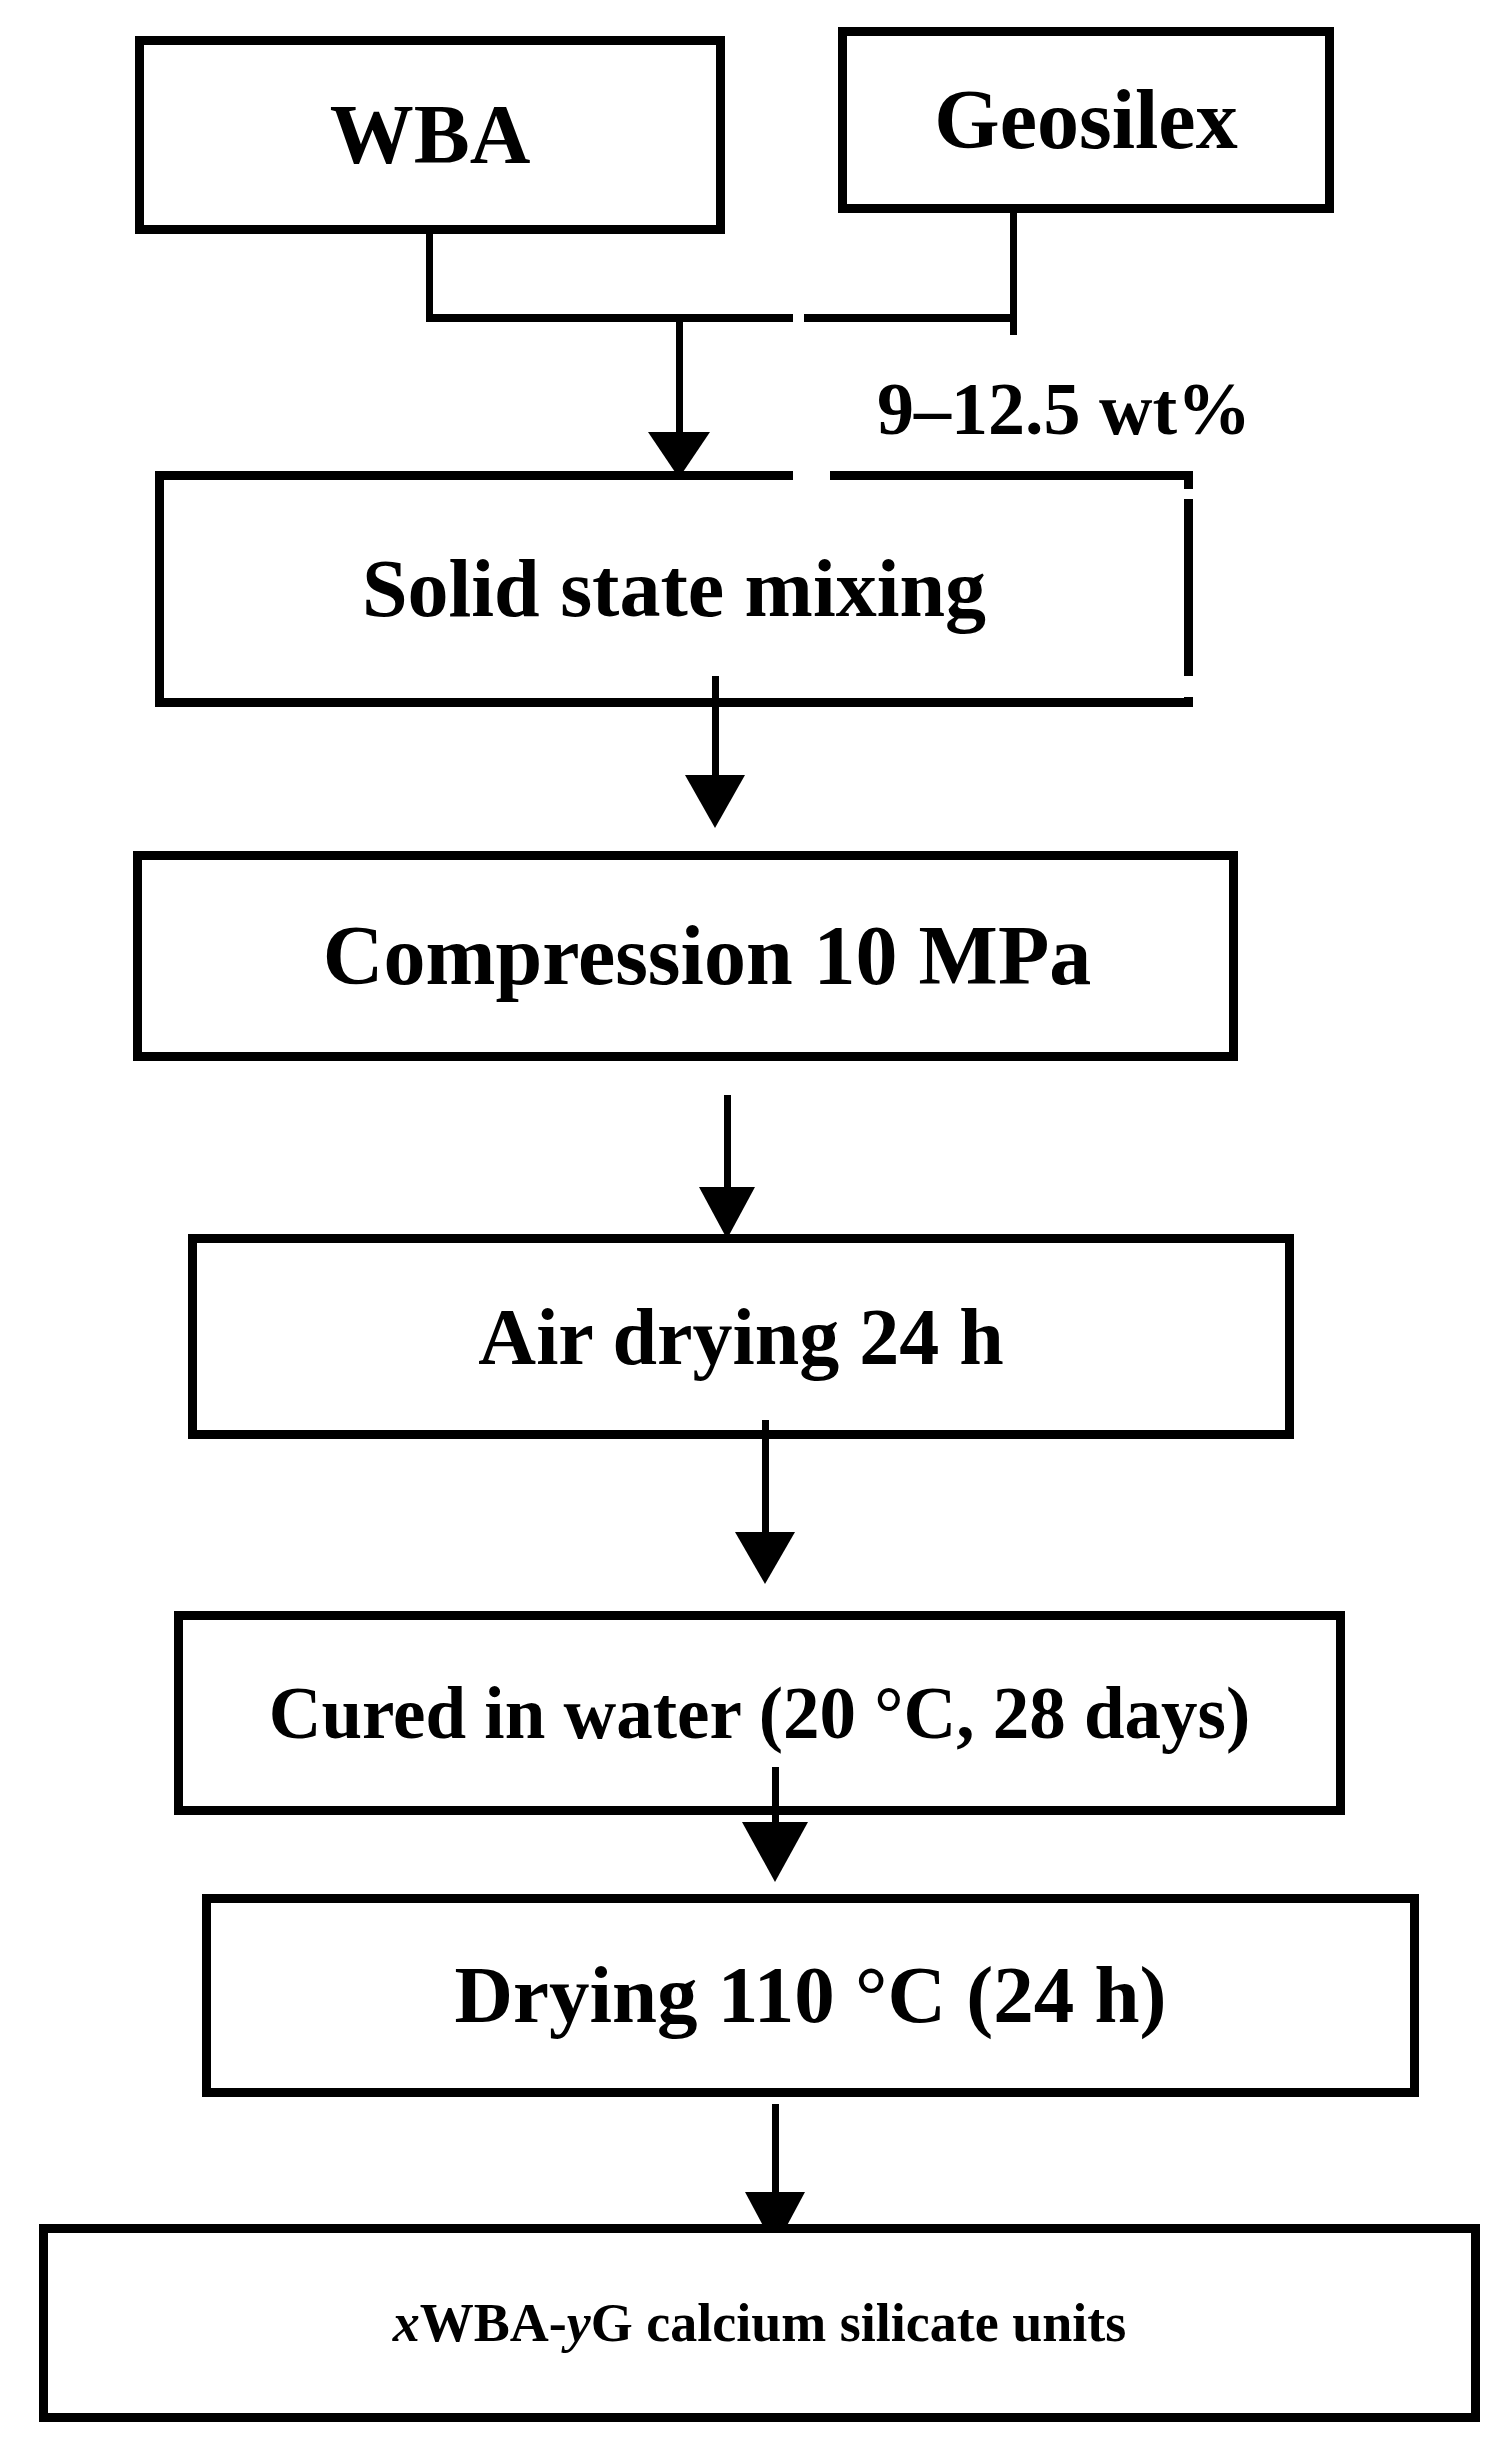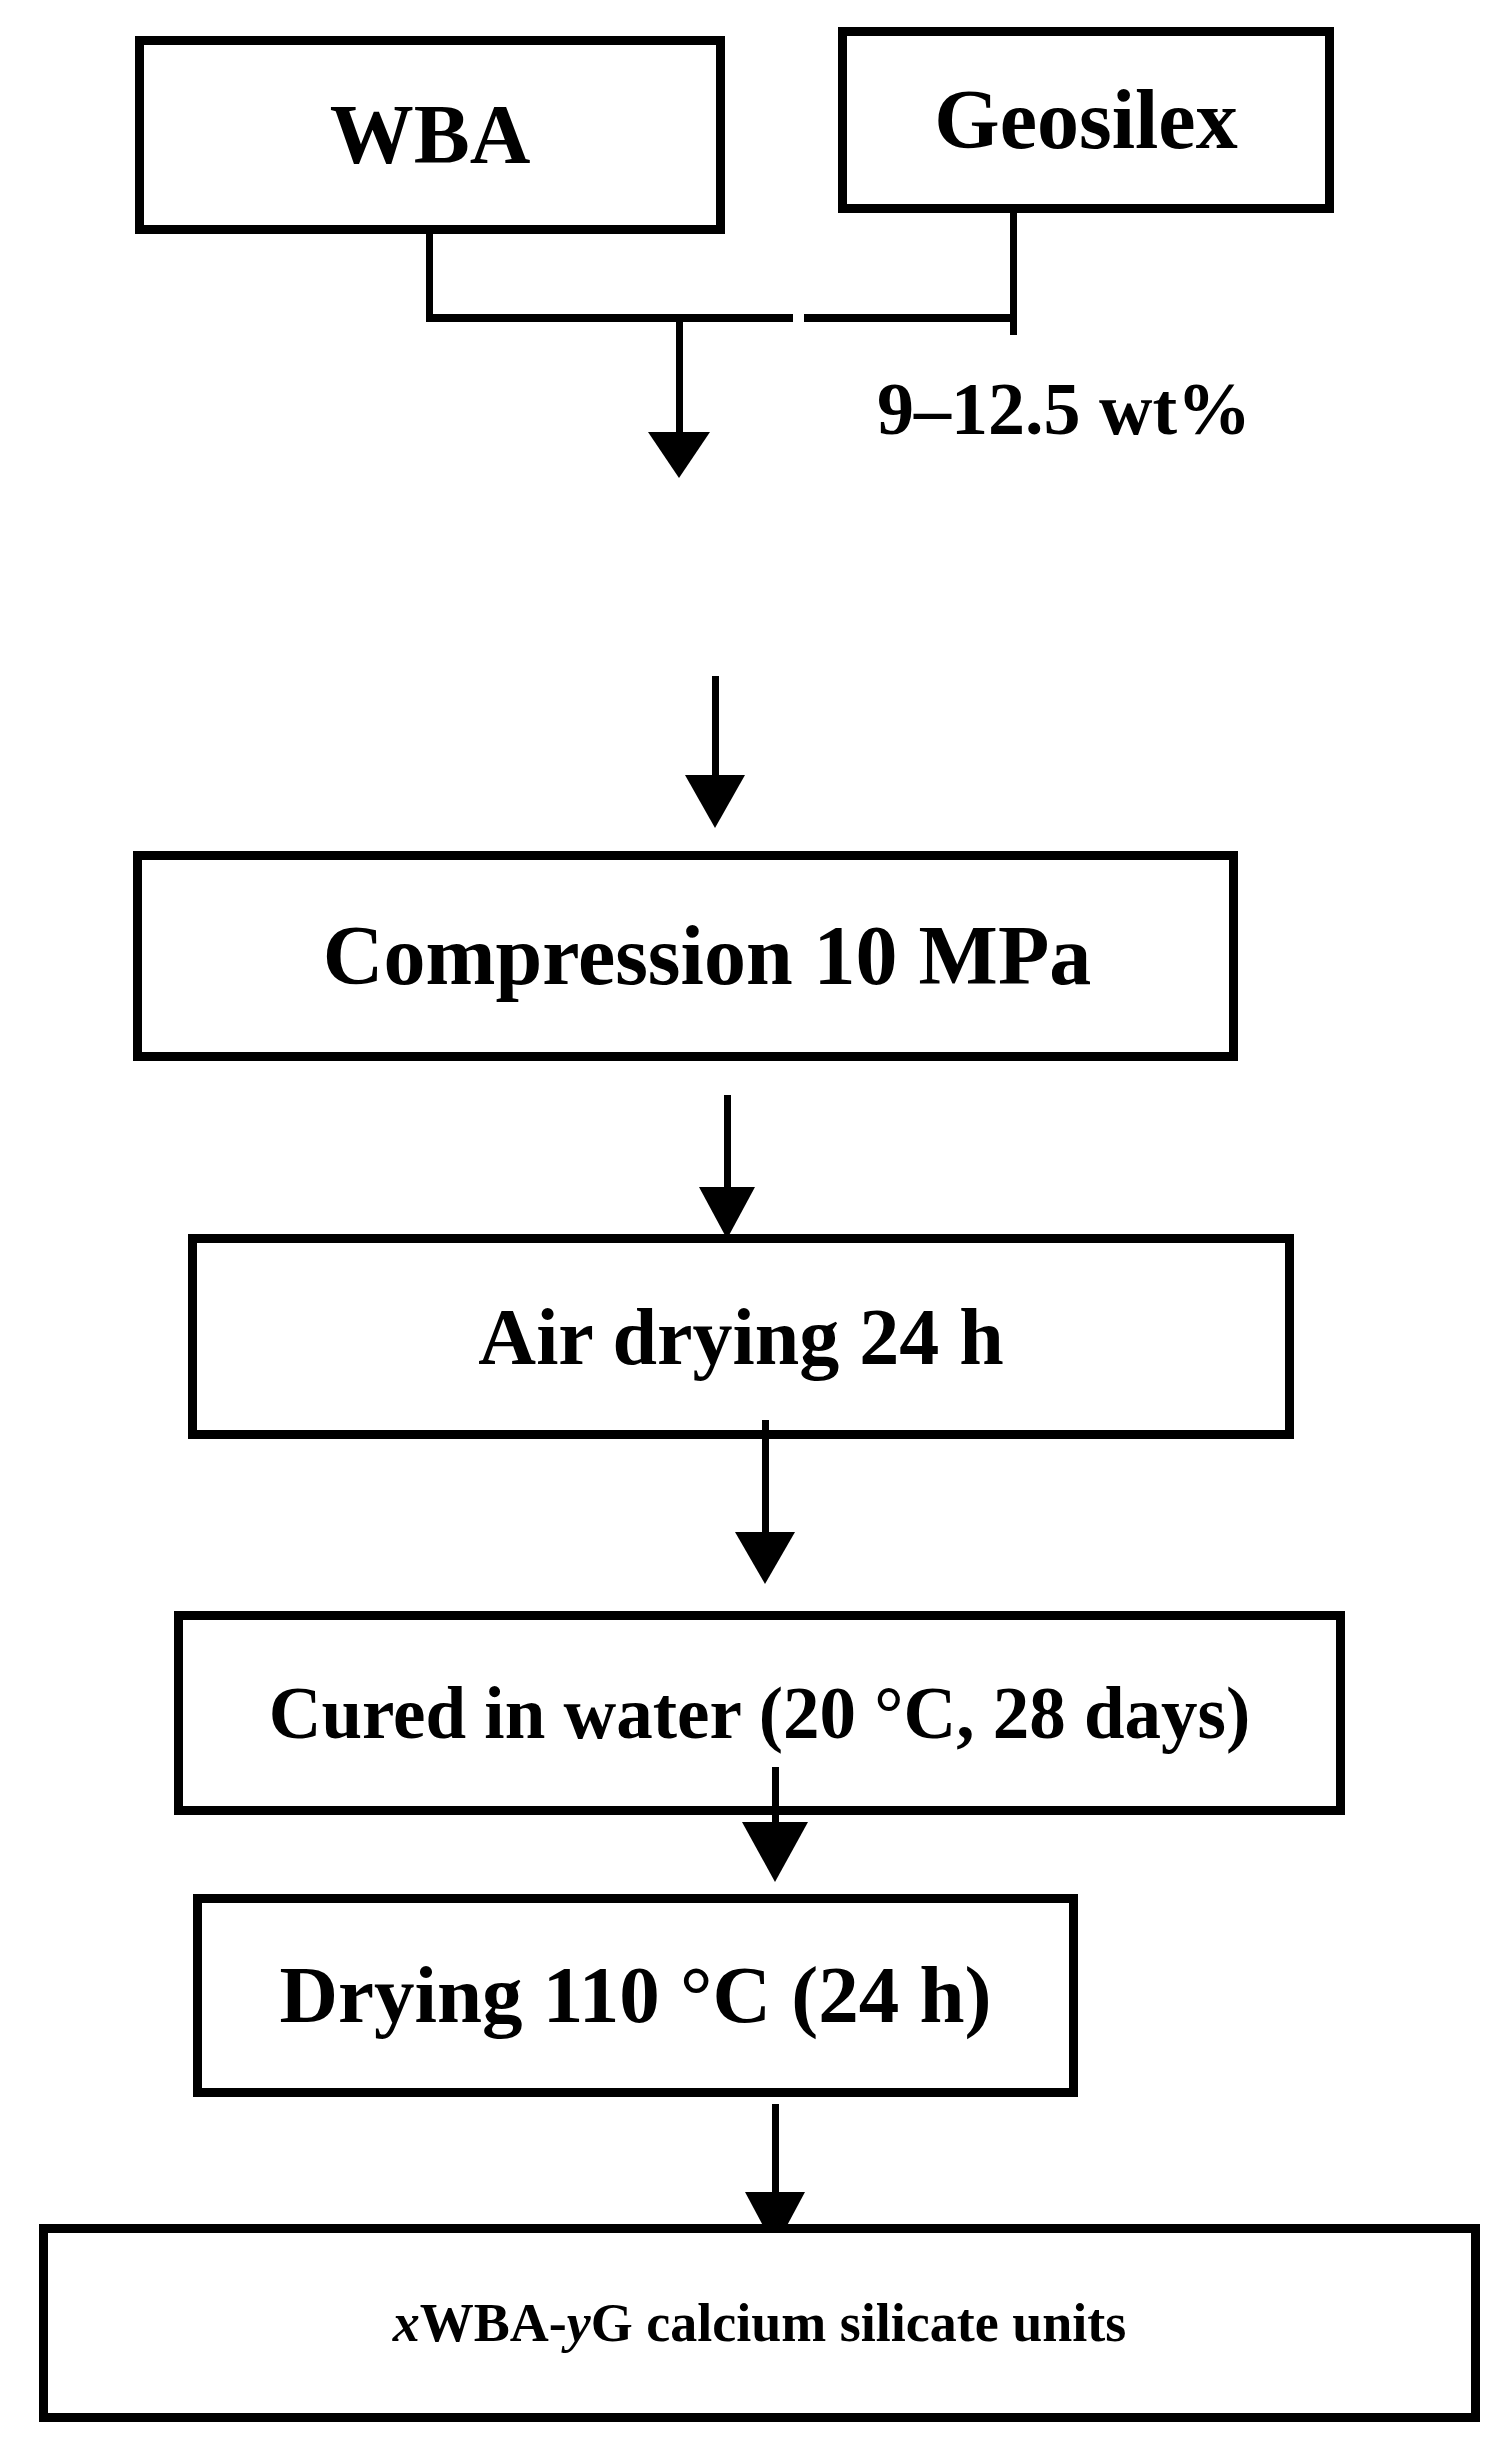--- a/index.html
+++ b/index.html
@@ -35,20 +35,23 @@
   <div class="line" style="left:426px;top:234px;width:7px;height:86px;"></div>
   <div class="line" style="left:426px;top:314px;width:367px;height:8px;"></div>
   <div class="line" style="left:804px;top:314px;width:212px;height:8px;"></div>
   <div class="line" style="left:1010px;top:213px;width:7px;height:122px;"></div>
 
   <div class="line" style="left:676px;top:318px;width:7px;height:114px;"></div>
   <div class="head" style="left:648px;top:432px;border-left:31px solid transparent;border-right:31px solid transparent;border-top:46px solid #000;"></div>
 
   <div class="ann" style="left:877px;top:372px;width:350px;font-size:74px;text-align:center;">9–12.5 wt%</div>
 
+  <div class="box" style="left:155px;top:471px;width:1038px;height:236px;font-size:82px;">
+    <span>Solid state mixing</span>
+  </div>
 
   <div class="patch" style="left:793px;top:471px;width:37px;height:10px;"></div>
   <div class="patch" style="left:1183px;top:489px;width:11px;height:10px;"></div>
   <div class="patch" style="left:1183px;top:676px;width:11px;height:21px;"></div>
 
   <div class="line" style="left:712px;top:676px;width:7px;height:99px;"></div>
   <div class="head" style="left:685px;top:775px;border-left:30px solid transparent;border-right:30px solid transparent;border-top:53px solid #000;"></div>
 
   <div class="box" style="left:133px;top:851px;width:1105px;height:210px;font-size:84px;padding-left:43px;">
     <span>Compression 10 MPa</span>
@@ -64,21 +67,21 @@
   <div class="line" style="left:762px;top:1420px;width:7px;height:112px;"></div>
   <div class="head" style="left:735px;top:1532px;border-left:30px solid transparent;border-right:30px solid transparent;border-top:52px solid #000;"></div>
 
   <div class="box" style="left:174px;top:1563px;width:1171px;height:204px;font-size:73px;margin-top:48px;">
     <span>Cured in water (20 °C, 28 days)</span>
   </div>
 
   <div class="line" style="left:772px;top:1767px;width:7px;height:55px;"></div>
   <div class="head" style="left:742px;top:1822px;border-left:33px solid transparent;border-right:33px solid transparent;border-top:60px solid #000;"></div>
 
-  <div class="box" style="left:193px;top:1894px;width:885px;height:203px;font-size:81px;">
+  <div class="box" style="left:202px;top:1894px;width:1217px;height:203px;font-size:81px;">
     <span>Drying 110 °C (24 h)</span>
   </div>
 
   <div class="line" style="left:772px;top:2104px;width:7px;height:88px;"></div>
   <div class="head" style="left:745px;top:2192px;border-left:30px solid transparent;border-right:30px solid transparent;border-top:56px solid #000;"></div>
 
   <div class="box" style="left:39px;top:2224px;width:1441px;height:198px;font-size:54px;">
     <span><span class="it">x</span><span>WBA-</span><span class="it">y</span><span>G calcium silicate units</span></span>
   </div>
 

